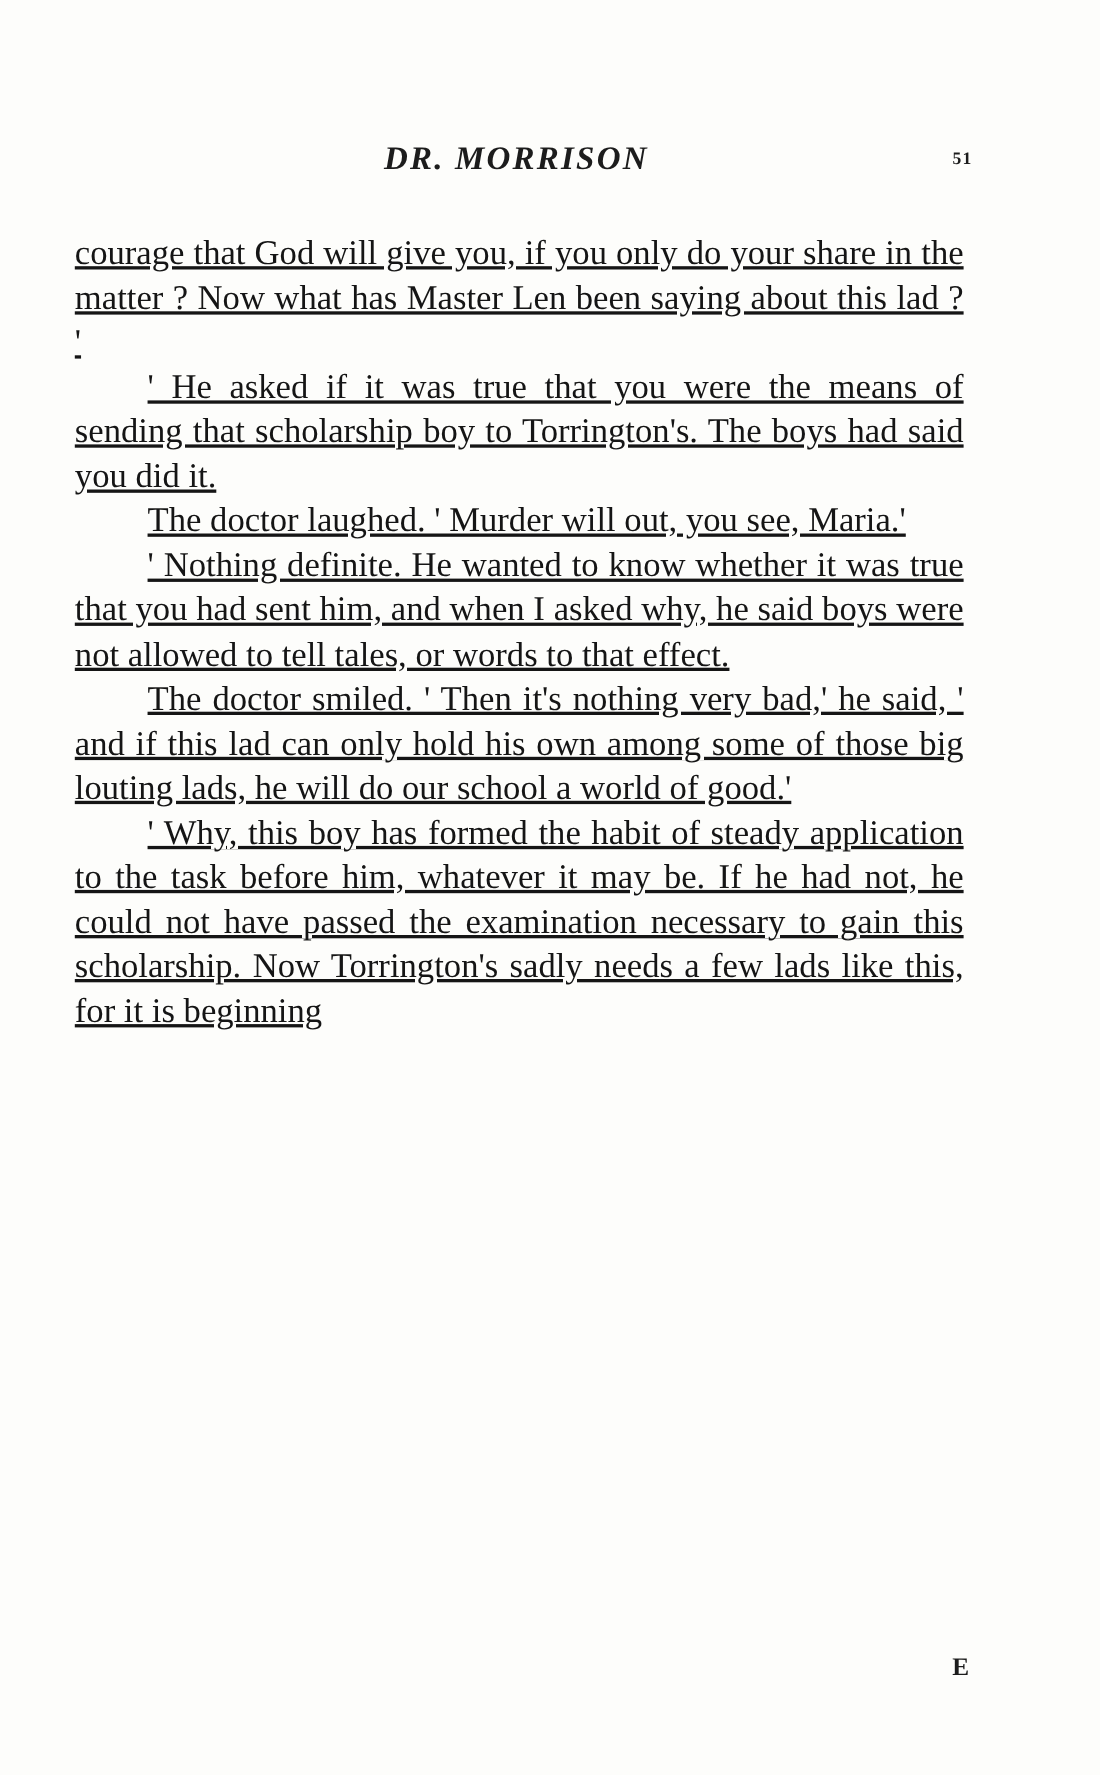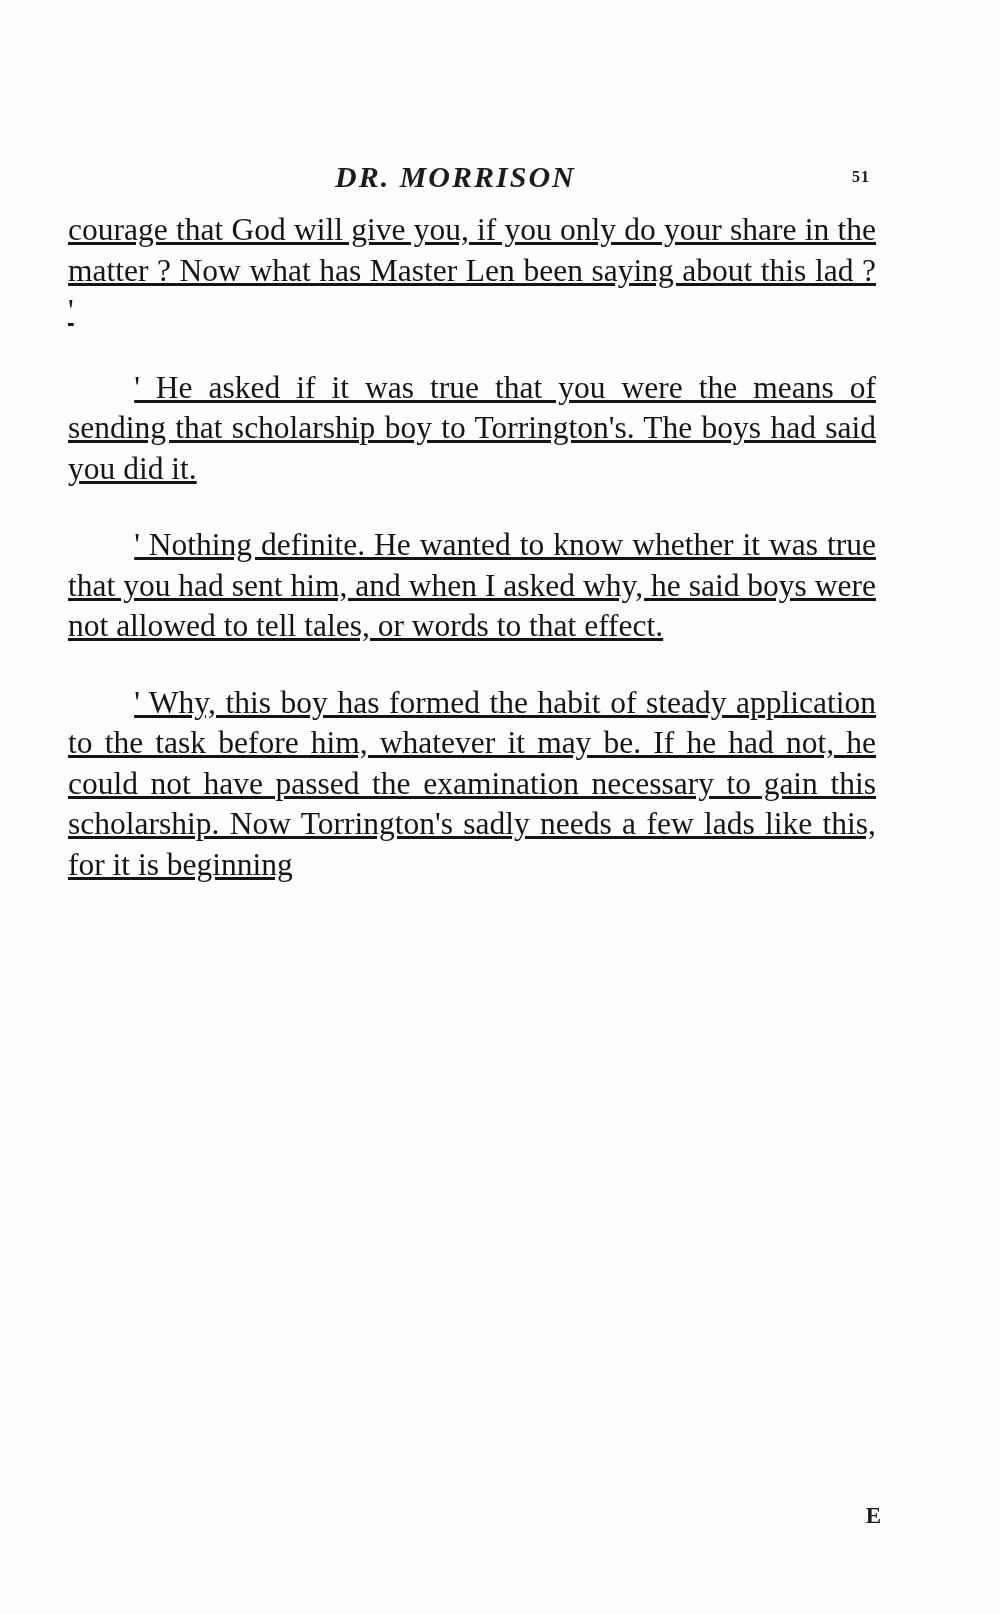--- a/index.html
+++ b/index.html
@@ -18,25 +18,24 @@
   .page {
     position: absolute;
     left: 0;
     top: 0;
     width: 1000px;
     height: 1614px;
     background: #fdfdfb;
   }
   .header {
     position: absolute;
-    left: 70px;
+    left: 84px;
     top: 128px;
     width: 800px;
     height: 48px;
-    margin-top: 32px;
   }
   .running-head {
     position: absolute;
     left: 265px;
     top: 0;
     font-style: italic;
     font-weight: bold;
     font-size: 30px;
     letter-spacing: 2px;
     color: #1c1c1c;
@@ -62,21 +61,20 @@
     text-justify: inter-word;
     color: #151515;
     text-decoration: underline;
   }
   .body-text p {
     margin: 0;
     text-indent: 0;
   }
   .body-text p.indent {
     text-indent: 2.1em;
-    margin-top: 36px;
   }
   .signature {
     position: absolute;
     right: 118px;
     top: 1503px;
     font-weight: bold;
     font-size: 23px;
     letter-spacing: 1px;
     color: #1c1c1c;
   }
@@ -87,19 +85,21 @@
 <div class="page">
 
   <div class="header">
     <div class="running-head">DR. MORRISON</div>
     <div class="page-number">51</div>
   </div>
 
   <div class="body-text">
     <p>courage that God will give you, if you only do your share in the matter ?  Now what has Master Len been saying about this lad ? '</p>
     <p class="indent">' He asked if it was true that you were the means of sending that scholarship boy to Torrington's.  The boys had said you did it.</p>
+    <p class="indent">The doctor laughed.  ' Murder will out, you see, Maria.'</p>
     <p class="indent">' Nothing definite.  He wanted to know whether it was true that you had sent him, and when I asked why, he said boys were not allowed to tell tales, or words to that effect.</p>
+    <p class="indent">The doctor smiled.  ' Then it's nothing very bad,' he said, ' and if this lad can only hold his own among some of those big louting lads, he will do our school a world of good.'</p>
     <p class="indent">' Why, this boy has formed the habit of steady application to the task before him, whatever it may be.  If he had not, he could not have passed the examination necessary to gain this scholarship.  Now Torrington's sadly needs a few lads like this, for it is beginning</p>
   </div>
 
   <div class="signature">E</div>
 
 </div>
 
 </body></html>

